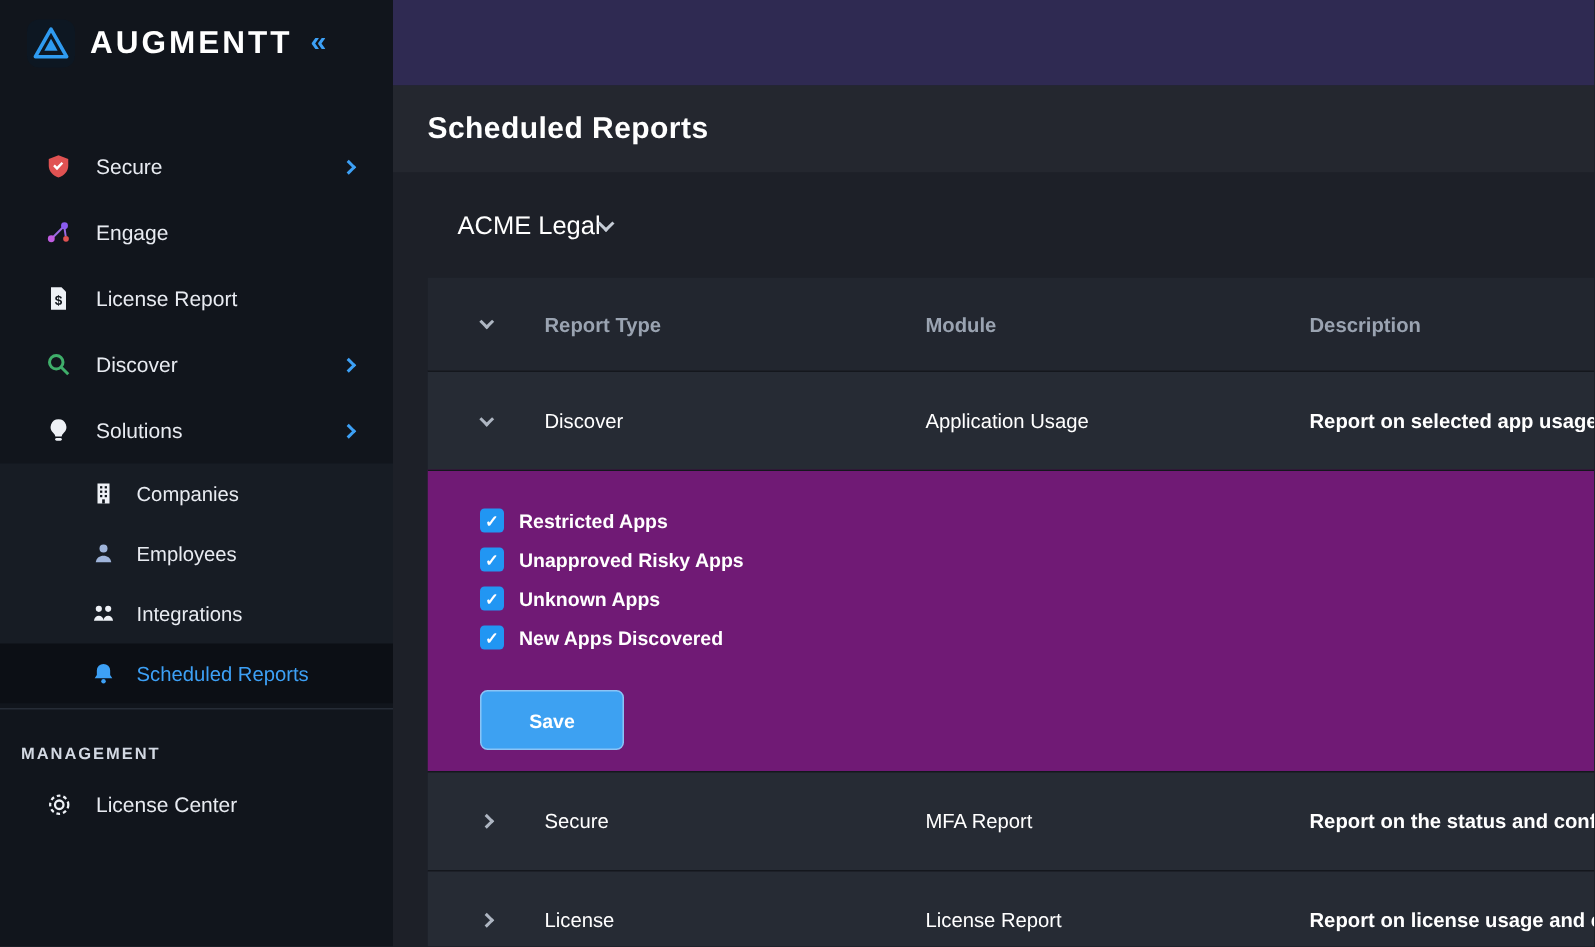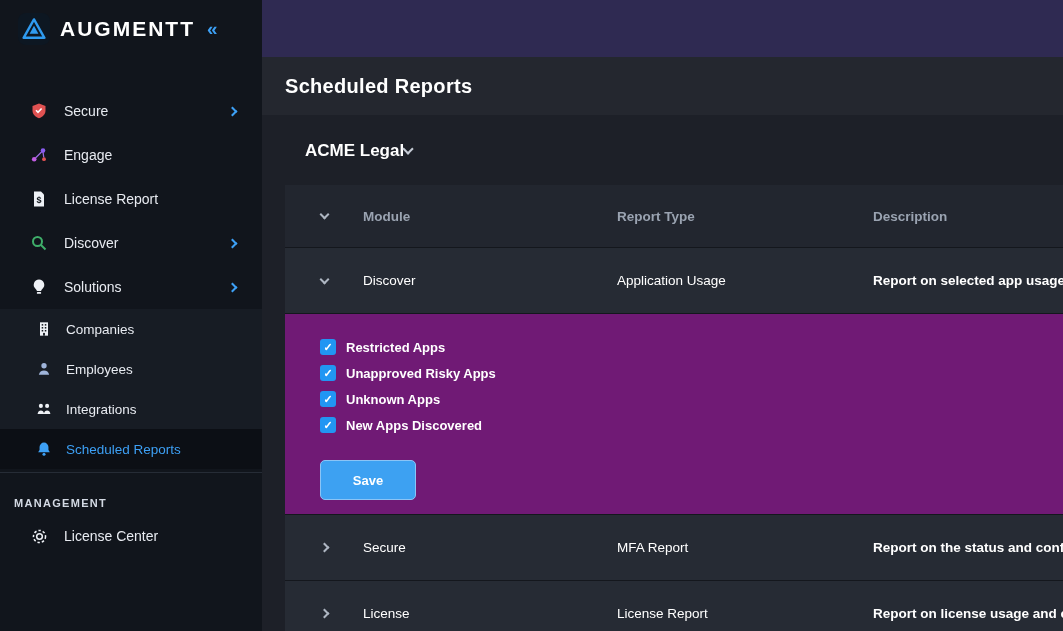--- a/index.html
+++ b/index.html
@@ -15,35 +15,35 @@
   .nav{padding-top:32px;flex:none}
   .nav-item{height:44px;display:flex;align-items:center;padding:0 26px 0 30px;cursor:pointer}
   .nav-item .icon{width:18px;height:18px;margin-right:16px;display:flex;align-items:center;justify-content:center;flex:none}
   .nav-item .lbl{color:#e8ebf1;font-size:14px}
   .chev{width:7px;height:7px;border-right:2px solid #3da0f5;border-bottom:2px solid #3da0f5;display:inline-block;flex:none}
   .chev.right{transform:rotate(-45deg);margin-left:auto}
   .chev.down{transform:rotate(45deg);margin-left:auto;margin-top:-3px}
   .nav-item.active-parent{background:#19202a}
   .nav-item.active-parent .lbl{color:#3da0f5}
   .sub-group{background:#171c24}
-  .sub-item{height:40px;display:flex;align-items:center;padding-left:36px;cursor:pointer}
+  .sub-item{height:40px;display:flex;align-items:center;padding-left:61px;cursor:pointer}
   .sub-item .icon{width:16px;height:16px;margin-right:14px;display:flex;align-items:center;justify-content:center;flex:none}
   .sub-item .lbl{color:#e8ebf1;font-size:13.5px}
   .sub-item.active{background:#0c0f15}
   .sub-item.active .lbl{color:#3da0f5}
   .side-divider{height:1px;background:#262c36;margin-top:3px}
   .section-label{color:#d3d9e3;font-size:11px;letter-spacing:1.3px;font-weight:700;padding:24px 0 6px 14px}
 
   
   .main{flex:1;display:flex;flex-direction:column;min-width:0}
   .topbar{height:57px;background:#2f2a52;flex:none}
   .page-header{height:58px;background:#24272f;display:flex;align-items:center;padding-left:23px;flex:none}
   .page-title{color:#ffffff;font-size:20px;font-weight:700;letter-spacing:.3px}
   .content{flex:1;background:#1d2028;min-width:0;overflow:hidden}
-  .company{display:flex;align-items:center;margin:26px 0 0 43px;color:#ffffff;font-size:17px;font-weight:700;cursor:pointer;width:max-content}
+  .company{display:flex;align-items:center;margin:26px 0 0 43px;color:#ffffff;font-size:17px;font-weight:400;cursor:pointer;width:max-content}
   .chev-grey{width:8px;height:8px;border-right:2px solid #c6ccd6;border-bottom:2px solid #c6ccd6;display:inline-block;transform:rotate(45deg);margin-top:-5px}
   .chev-row{width:7px;height:7px;border-right:2px solid #aeb6c2;border-bottom:2px solid #aeb6c2;display:inline-block}
   .chev-row.down{transform:rotate(45deg);margin-top:-3px}
   .chev-row.right{transform:rotate(-45deg)}
 
   .table{margin:24px 0 0 23px;overflow:hidden;white-space:nowrap}
   .trow{display:grid;grid-template-columns:78px 254px 256px 1fr;align-items:center}
   .cell-chev{display:flex;justify-content:center;align-items:center;cursor:pointer}
   .thead{height:62px;background:#22262f;color:#9aa3b1;font-size:13.5px;font-weight:700}
   .drow{height:66px;background:#262b34;color:#ffffff;font-size:13.5px;border-top:1px solid #14171d}
@@ -208,22 +208,22 @@
         <span>ACME Legal</span>
         <span class="chev-grey"></span>
       </div>
 
       <div class="table">
 
         <div class="trow thead">
           <span class="cell-chev">
               <span class="chev-row down"></span>
             </span>
+          <span>Report Type</span>
           <span>Module</span>
-          <span>Report Type</span>
           <span>Description</span>
         </div>
 
         <div class="trow drow">
           <span class="cell-chev">
               <span class="chev-row down"></span>
             </span>
           <span class="module">Discover</span>
           <span>Application Usage</span>
           <span class="desc">Report on selected app usage m</span>

